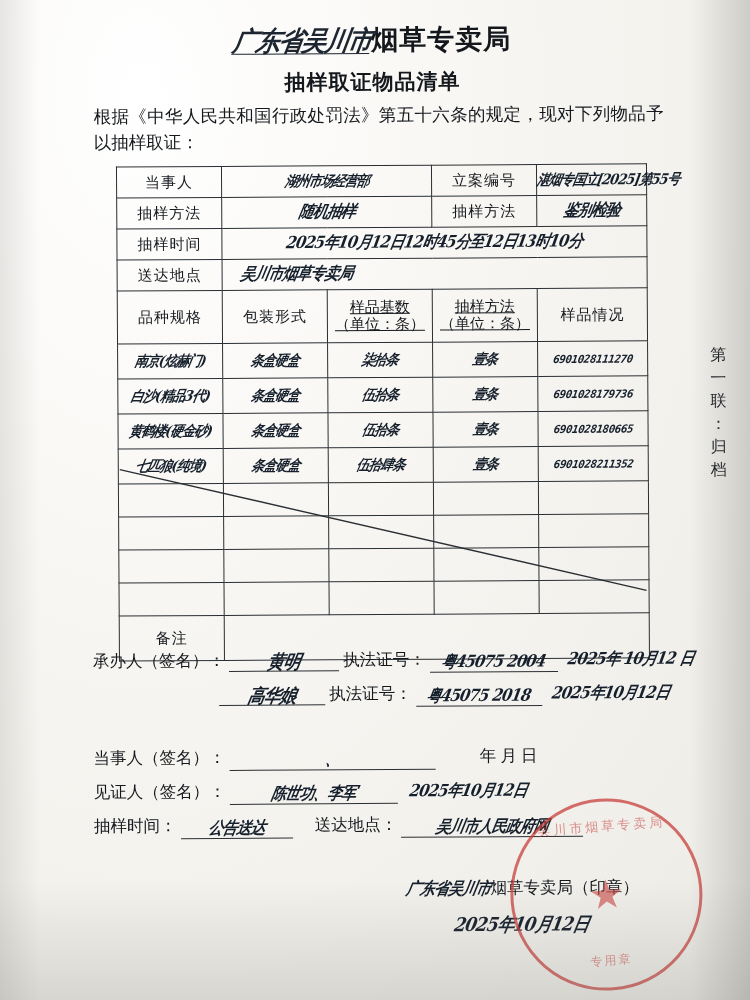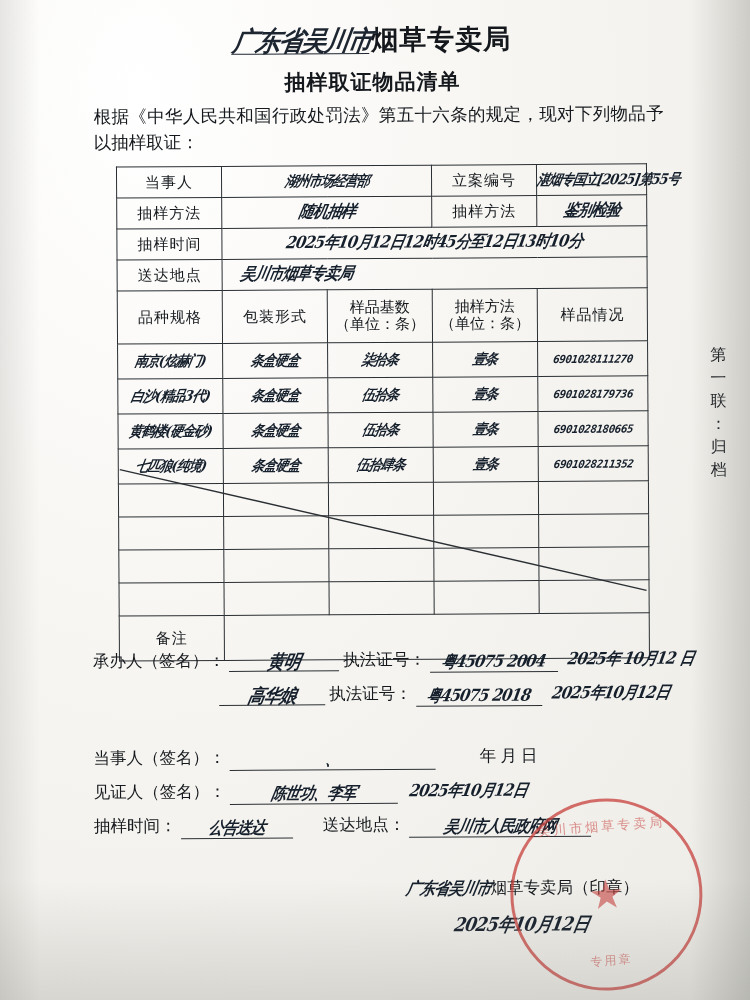--- a/index.html
+++ b/index.html
@@ -123,21 +123,21 @@
     border: 1px solid #2a2f33;
     height: 30px;
     font-size: 15px;
     color: #15191d;
     text-align: center;
     vertical-align: middle;
     position: relative;
     padding: 0 2px;
   }
   td.lbl { font-size: 15.5px; letter-spacing: 1px; }
-  .two-line { line-height: 17px; font-size: 14.5px; }
+  .two-line { line-height: 17px; font-size: 14.5px; text-decoration: underline; }
 
   
   .hw {
     font-family: "DejaVu Serif", serif;
     font-style: italic;
     font-weight: bold;
     color: #16202c;
     letter-spacing: -1px;
     display: inline-block;
     transform: skewX(-11deg) scaleY(1.12);
@@ -445,21 +445,21 @@
 
     <div class="sig" style="left:92px; top:780px;">
       <span>见证人（签名）：</span>
       <span class="uline" style="width:168px; height:22px;"><span class="hw md">陈世功、李军</span></span>
       <span class="hw md" style="margin-left:8px">2025年10月12日</span>
     </div>
 
     <div class="sig" style="left:92px; top:814px;">
       <span>抽样时间：</span>
       <span class="uline" style="width:112px; height:22px;"><span class="hw md">公告送达</span></span>
-      <span style="margin-left:26px">送达地点：</span>
+      <span style="margin-left:18px">送达地点：</span>
       <span class="uline" style="width:182px; height:22px;"><span class="hw md">吴川市人民政府网</span></span>
     </div>
 
     <div class="sig" style="left:404px; top:878px;">
       <span class="hw md">广东省吴川市</span><span>烟草专卖局</span><span>（印章）</span>
     </div>
     <div class="sig" style="left:452px; top:914px;">
       <span class="hw lg">2025年10月12日</span>
     </div>
 

